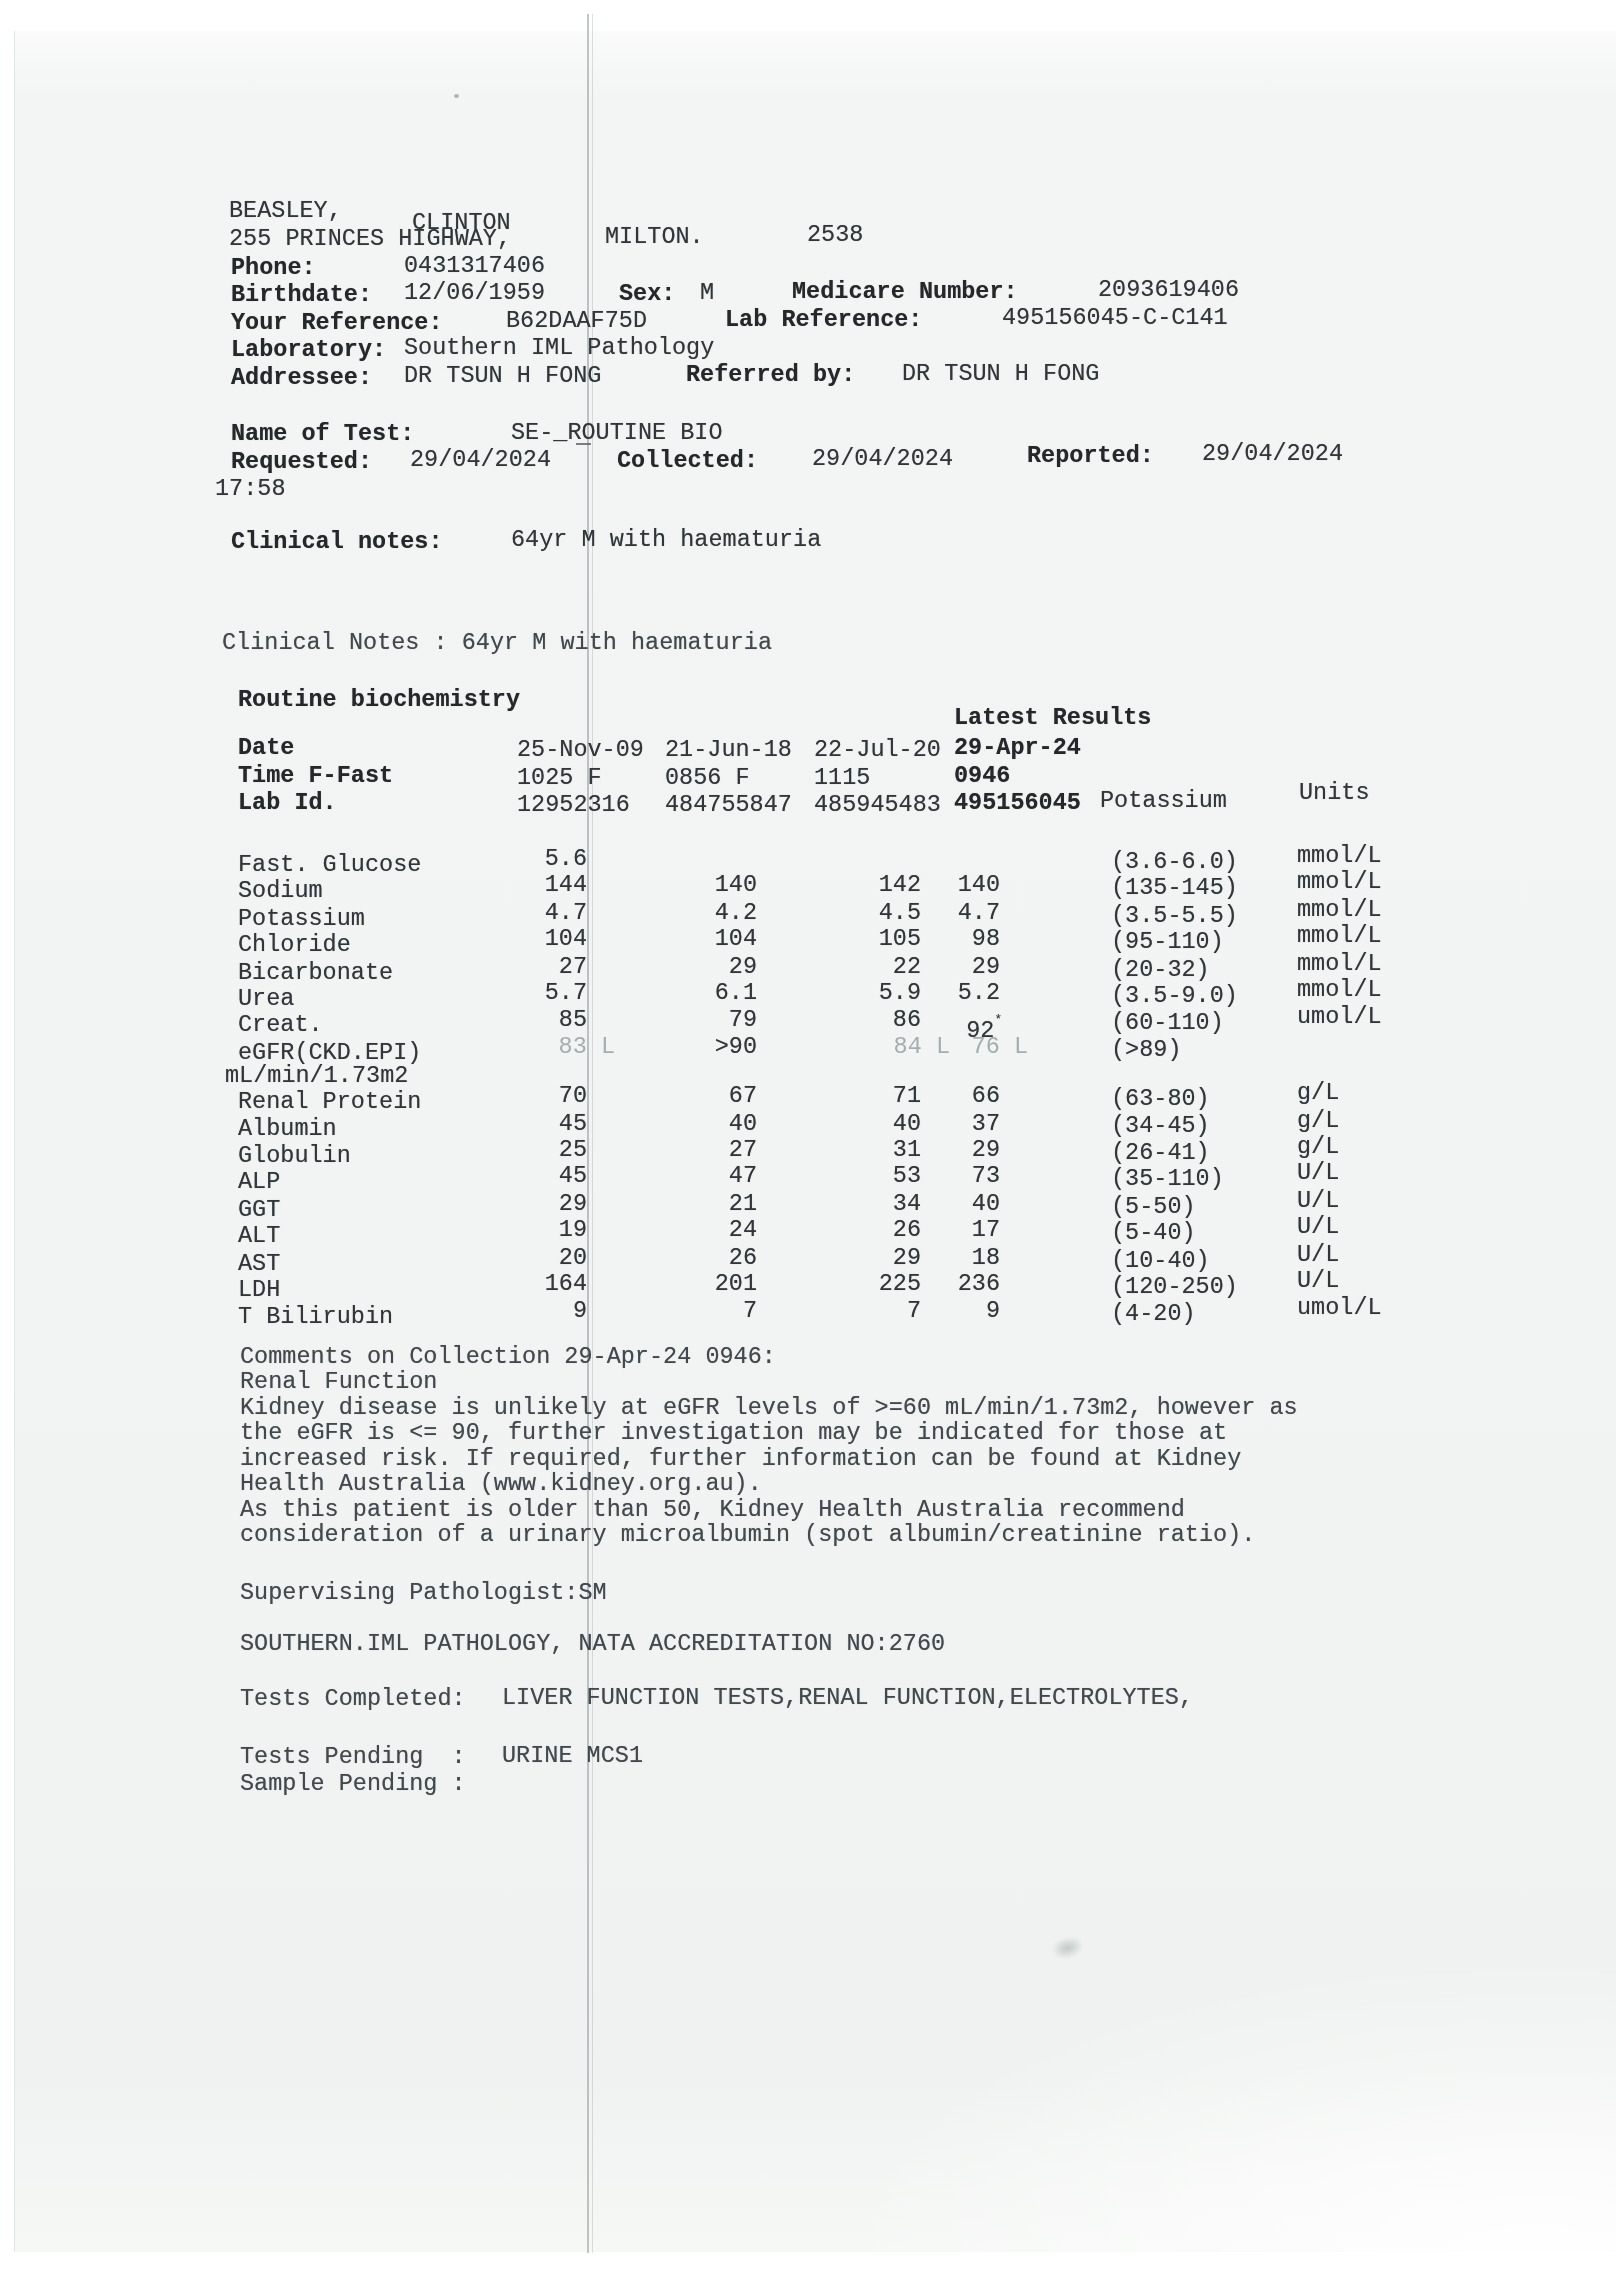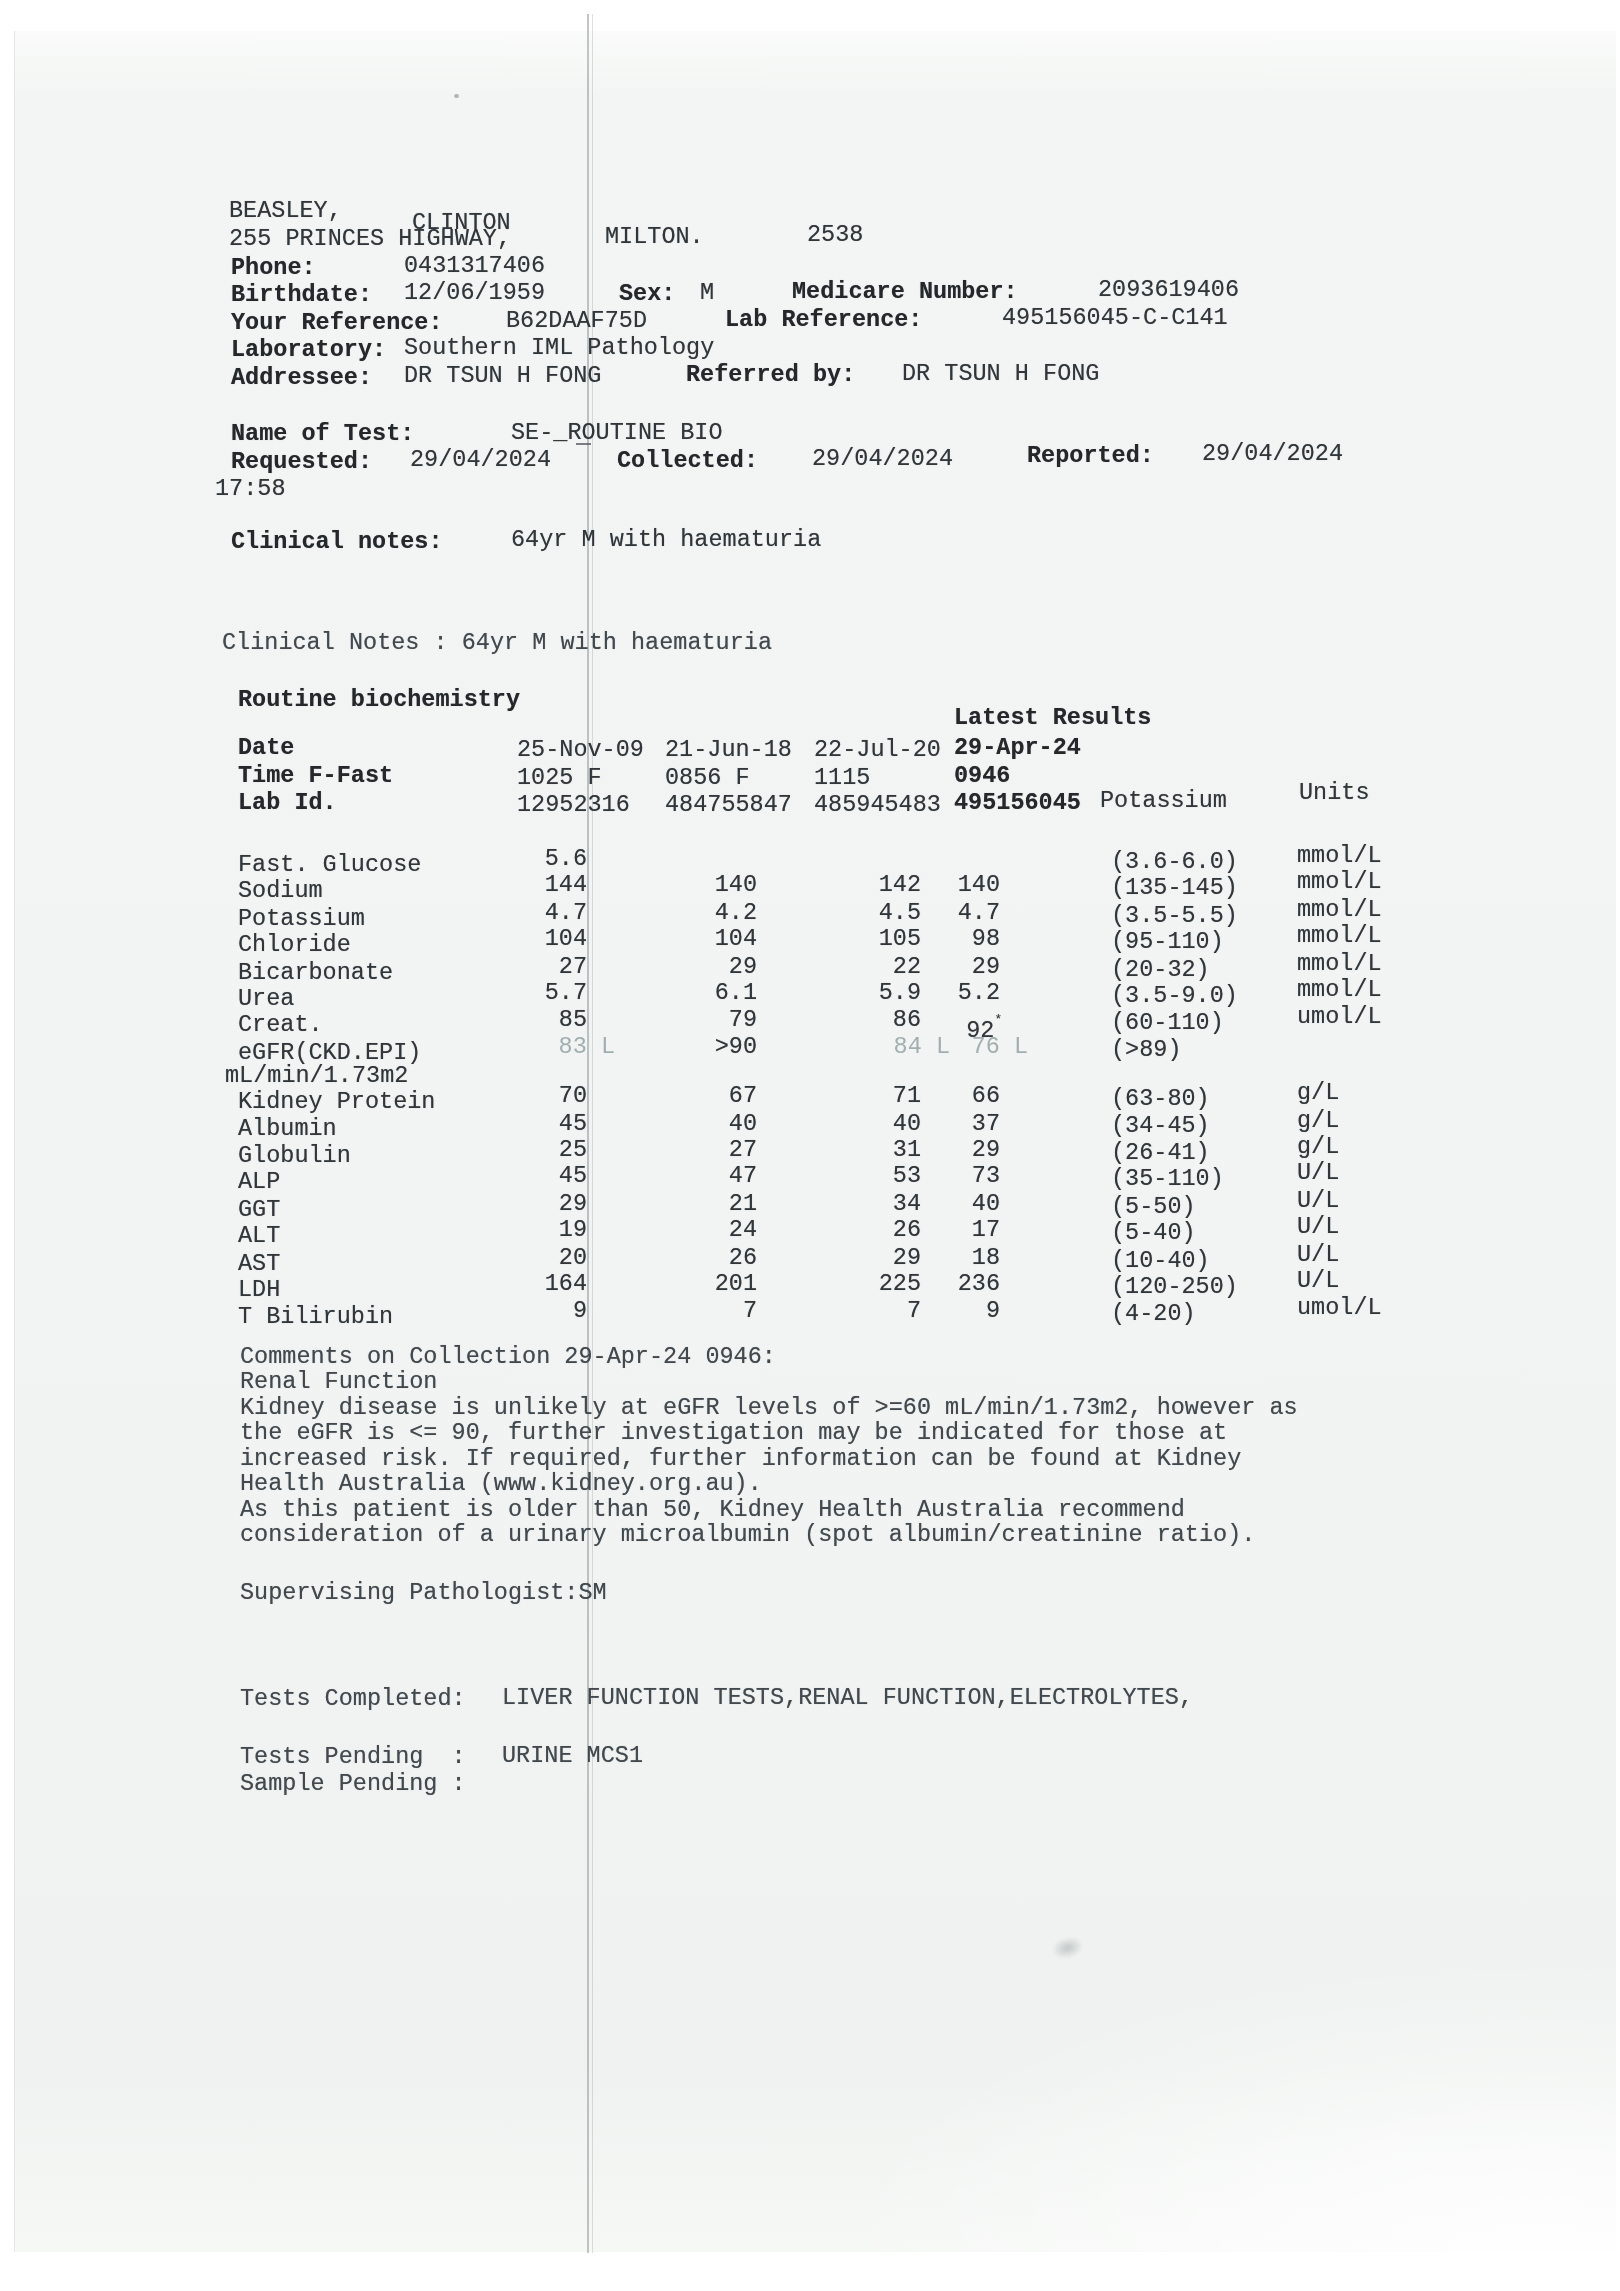--- a/index.html
+++ b/index.html
@@ -149,21 +149,21 @@
       <span class="t r" style="left: 814px; top: 1007px;">92<span class="mark">*</span></span>
       <span class="t " style="left: 1111px; top: 1010px;">(60-110)</span>
       <span class="t " style="left: 1297px; top: 1004px;">umol/L</span>
       <span class="t " style="left: 238px; top: 1040px;">eGFR(CKD.EPI)</span>
       <span class="t " style="left: 225px; top: 1063px;">mL/min/1.73m2</span>
       <span class="t r muted" style="left: 429px; top: 1034px;">83 L</span>
       <span class="t r" style="left: 571px; top: 1034px;">&gt;90</span>
       <span class="t r muted" style="left: 764px; top: 1034px;">84 L</span>
       <span class="t r muted" style="left: 842px; top: 1034px;">76 L</span>
       <span class="t " style="left: 1111px; top: 1037px;">(&gt;89)</span>
-      <span class="t " style="left: 238px; top: 1089px;">Kidney Protein</span>
+      <span class="t " style="left: 238px; top: 1089px;">Renal Protein</span>
       <span class="t r" style="left: 401px; top: 1083px;">70</span>
       <span class="t r" style="left: 571px; top: 1083px;">67</span>
       <span class="t r" style="left: 735px; top: 1083px;">71</span>
       <span class="t r" style="left: 814px; top: 1083px;">66</span>
       <span class="t " style="left: 1111px; top: 1086px;">(63-80)</span>
       <span class="t " style="left: 1297px; top: 1080px;">g/L</span>
       <span class="t " style="left: 238px; top: 1116px;">Albumin</span>
       <span class="t r" style="left: 401px; top: 1111px;">45</span>
       <span class="t r" style="left: 571px; top: 1111px;">40</span>
       <span class="t r" style="left: 735px; top: 1111px;">40</span>
@@ -226,19 +226,20 @@
       <span class="t soft" style="left: 240px; top: 1369px;">Renal Function</span>
       <span class="t soft" style="left: 240px; top: 1395px;">Kidney disease is unlikely at eGFR levels of &gt;=60 mL/min/1.73m2, however as</span>
       <span class="t soft" style="left: 240px; top: 1420px;">the eGFR is &lt;= 90, further investigation may be indicated for those at</span>
       <span class="t soft" style="left: 240px; top: 1446px;">increased risk. If required, further information can be found at Kidney</span>
       <span class="t soft" style="left: 240px; top: 1471px;">Health Australia (www.kidney.org.au).</span>
       <span class="t soft" style="left: 240px; top: 1497px;">As this patient is older than 50, Kidney Health Australia recommend</span>
       <span class="t soft" style="left: 240px; top: 1522px;">consideration of a urinary microalbumin (spot albumin/creatinine ratio).</span>
     </div>
 
   <span class="t soft" style="left:240px;top:1580px">Supervising Pathologist:SM</span>
+  <span class="t soft" style="left:240px;top:1631px">SOUTHERN.IML PATHOLOGY, NATA ACCREDITATION NO:2760</span>
   <span class="t soft" style="left:240px;top:1686px">Tests Completed:</span>
   <span class="t soft" style="left:502px;top:1685px">LIVER FUNCTION TESTS,RENAL FUNCTION,ELECTROLYTES,</span>
   <span class="t soft" style="left:240px;top:1744px">Tests Pending  :</span>
   <span class="t soft" style="left:502px;top:1743px">URINE MCS1</span>
   <span class="t soft" style="left:240px;top:1771px">Sample Pending :</span>
 </div>
 
 
 </body></html>

